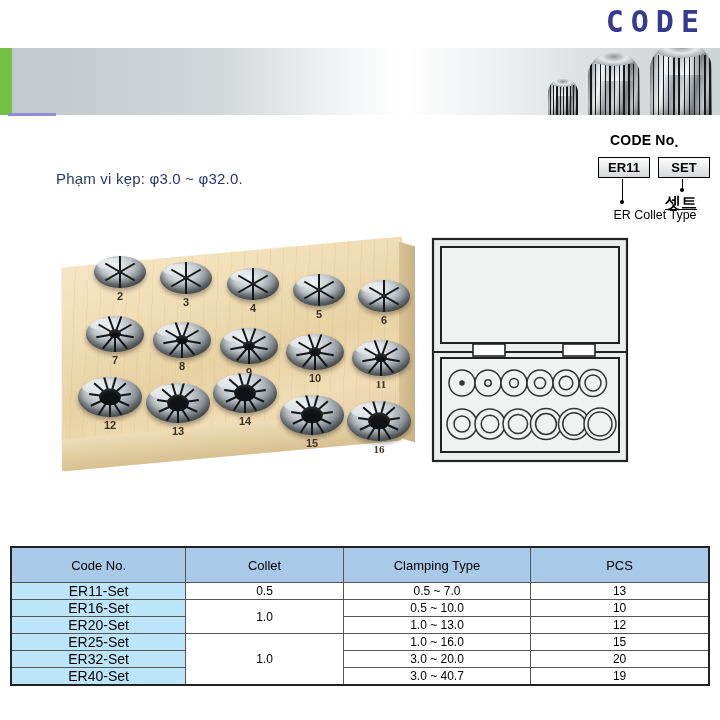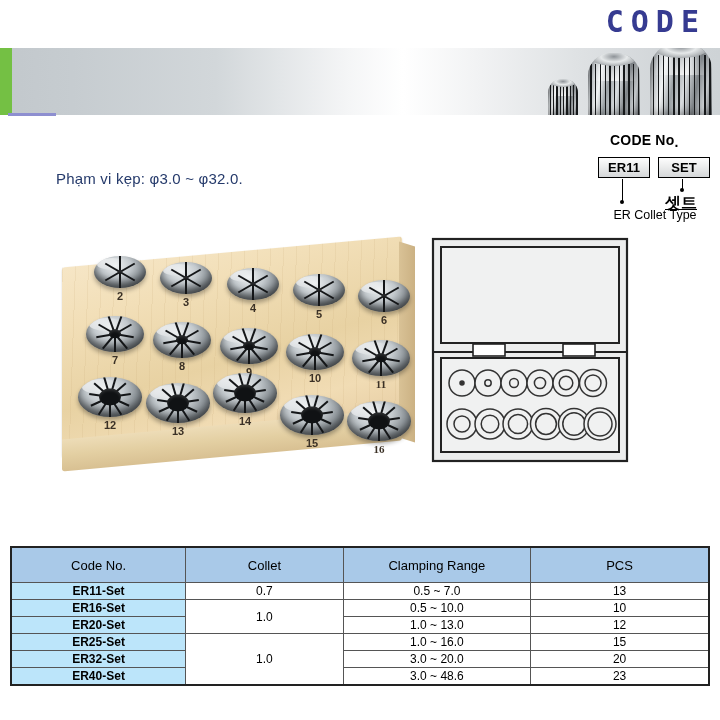--- a/index.html
+++ b/index.html
@@ -135,21 +135,21 @@
 
   
   #spec-table-wrap{position:absolute;left:10px;top:546px;width:700px;}
   table{border-collapse:collapse;width:700px;font-size:12px;}
   table, th, td{border:1px solid #555;}
   #spec-table{border:2px solid #222;}
   th{
     background:#a9c9e8;height:32px;font-weight:normal;font-size:13px;
   }
   td{height:16px;text-align:center;padding:0;}
-  td.code-cell{background:#bce5fa;font-weight:bold;font-size:12px;}
+  td.code-cell{background:#bce5fa;font-weight:normal;font-size:14px;}
   .lowdot{display:inline-block;transform:translateY(2px);}
 </style>
 </head>
 <body>
 
 <div id="logo-bar">
   <div id="brand-logo">CODE</div>
 </div>
 
 <div id="title-banner">
@@ -486,28 +486,28 @@
     </g>
   </svg>
 </div>
 
 <div id="spec-table-wrap">
   <table id="spec-table">
     <thead>
       <tr>
         <th style="width:175px"><span>Code No.</span></th>
         <th style="width:158px">Collet</th>
-        <th style="width:188px">Clamping Range</th>
+        <th style="width:188px">Clamping Type</th>
         <th style="width:179px">PCS</th>
       </tr>
     </thead>
     <tbody id="spec-table-body">
         <tr>
           <td class="code-cell">ER11-Set</td>
-          <td rowspan="1">0.7</td>
+          <td rowspan="1">0.5</td>
           <td>0.5 ~  7.0</td>
           <td>13</td>
         </tr>
         <tr>
           <td class="code-cell">ER16-Set</td>
           <td rowspan="2">1.0</td>
           <td>0.5 ~ 10.0</td>
           <td>10</td>
         </tr>
         <tr>
@@ -521,18 +521,18 @@
           <td>1.0 ~ 16.0</td>
           <td>15</td>
         </tr>
         <tr>
           <td class="code-cell">ER32-Set</td>
           <td>3.0 ~ 20.0</td>
           <td>20</td>
         </tr>
         <tr>
           <td class="code-cell">ER40-Set</td>
-          <td>3.0 ~ 48.6</td>
-          <td>23</td>
+          <td>3.0 ~ 40.7</td>
+          <td>19</td>
         </tr>
       </tbody>
   </table>
 </div>
 
 </body></html>

